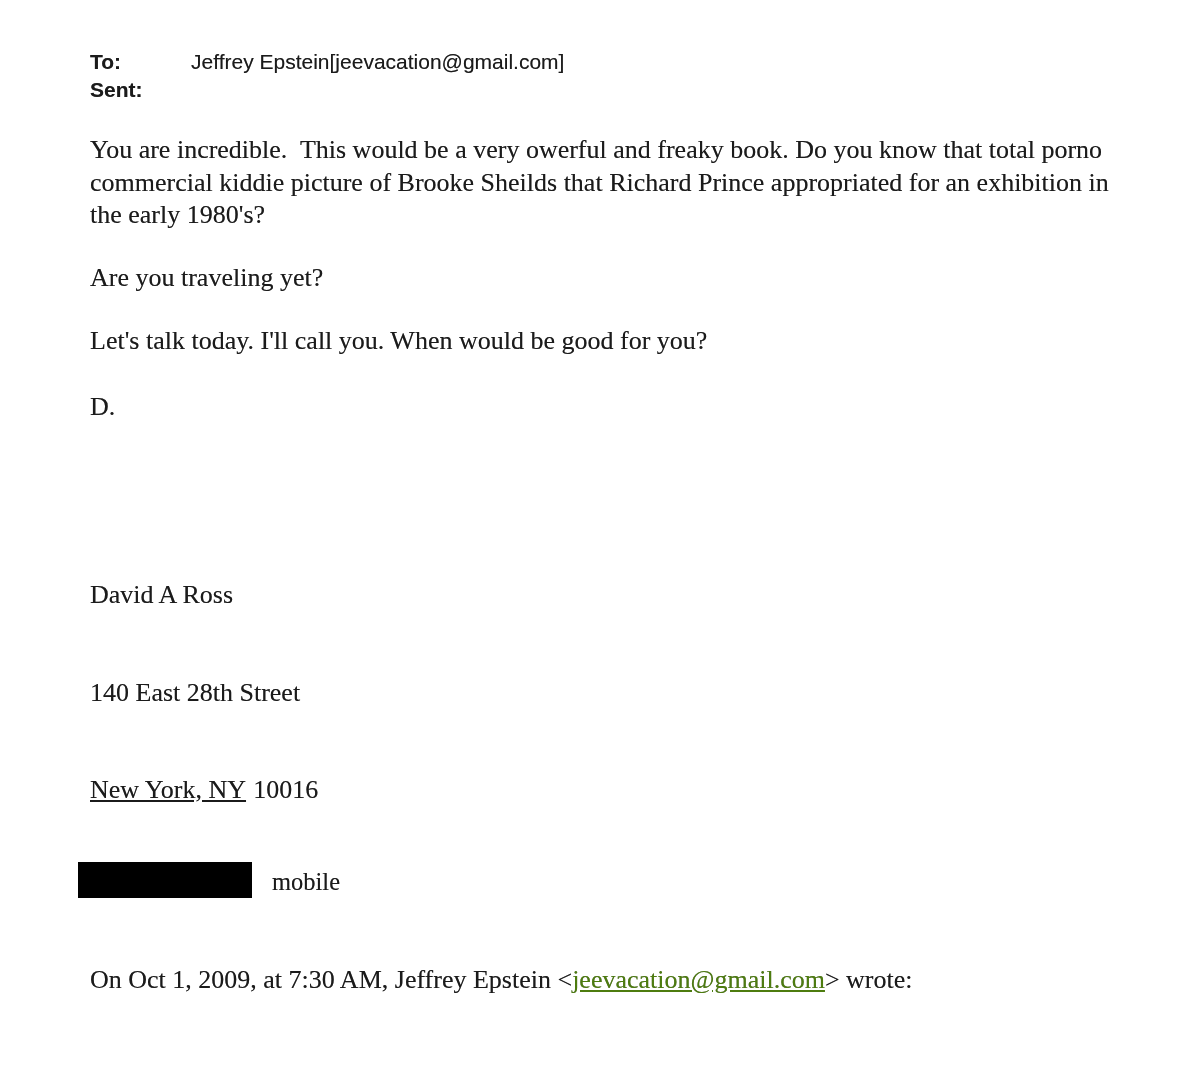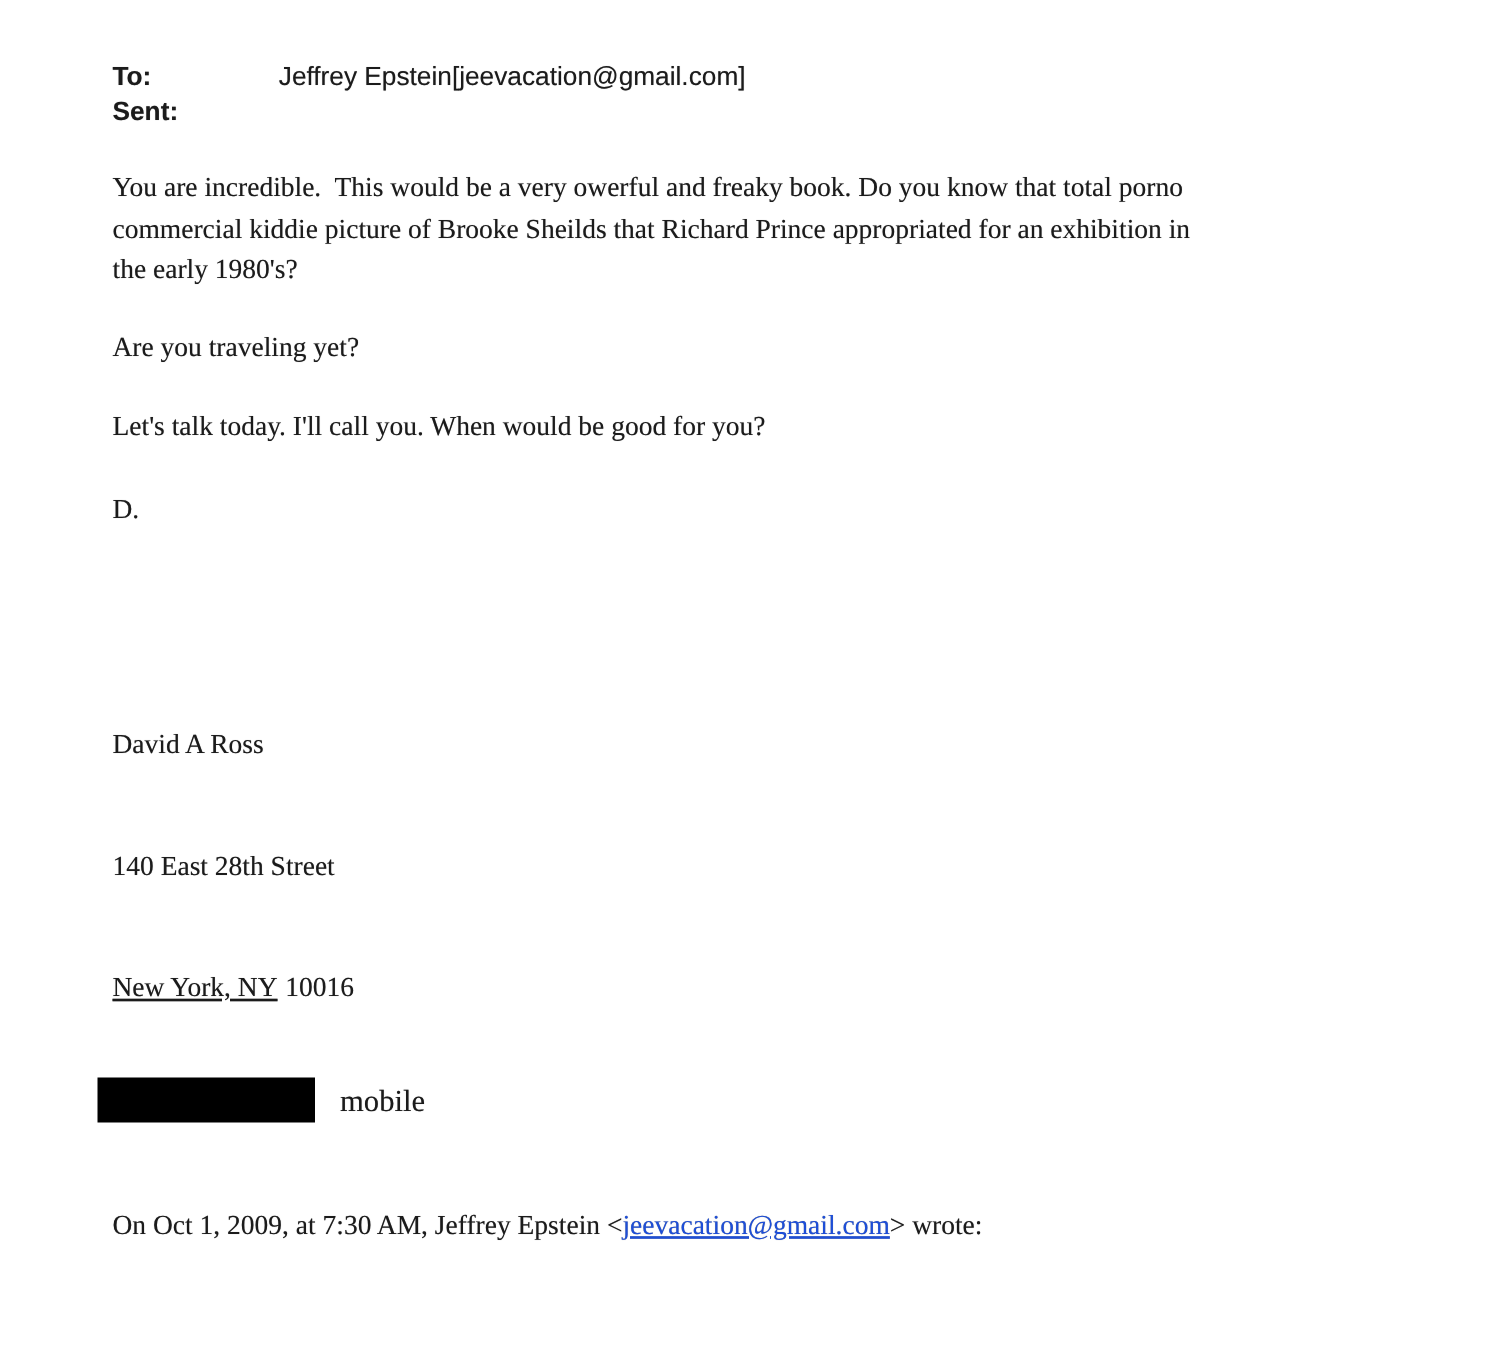--- a/index.html
+++ b/index.html
@@ -18,26 +18,26 @@
     left: 90px;
     top: 48px;
     width: 1104px;
   }
   
   .hdr {
     font-family: "Liberation Sans", sans-serif;
     font-size: 21px;
     line-height: 28px;
   }
-  .hrow { display: flex; gap: 32px; }
+  .hrow { display: flex; }
   .hlabel { font-weight: 700; flex: 0 0 101px; }
   .hvalue { white-space: pre; }
   
   .serif {
-    font-size: 22px;
+    font-size: 26px;
     line-height: 32.5px;
     white-space: pre;
     margin: 0;
   }
   .para1 { margin-top: 30px; }
   .para2 { margin-top: 30px; }
   .para3 { margin-top: 31px; }
   .para4 { margin-top: 33px; }
   
   .sig { margin-top: 91px; }
@@ -59,21 +59,21 @@
   .mobile-label {
     font-size: 24.5px;
     line-height: 1;
     padding-bottom: 3px;
     white-space: pre;
     padding-left: 20px;
   }
   
   .attribution { margin-top: 66px; }
   .email-link {
-    color: #1d4ed8;
+    color: #4d7c0f;
     text-decoration: underline;
     cursor: pointer;
   }
 </style>
 </head>
 <body>
 
 <div class="page">
   <div class="content">
 

